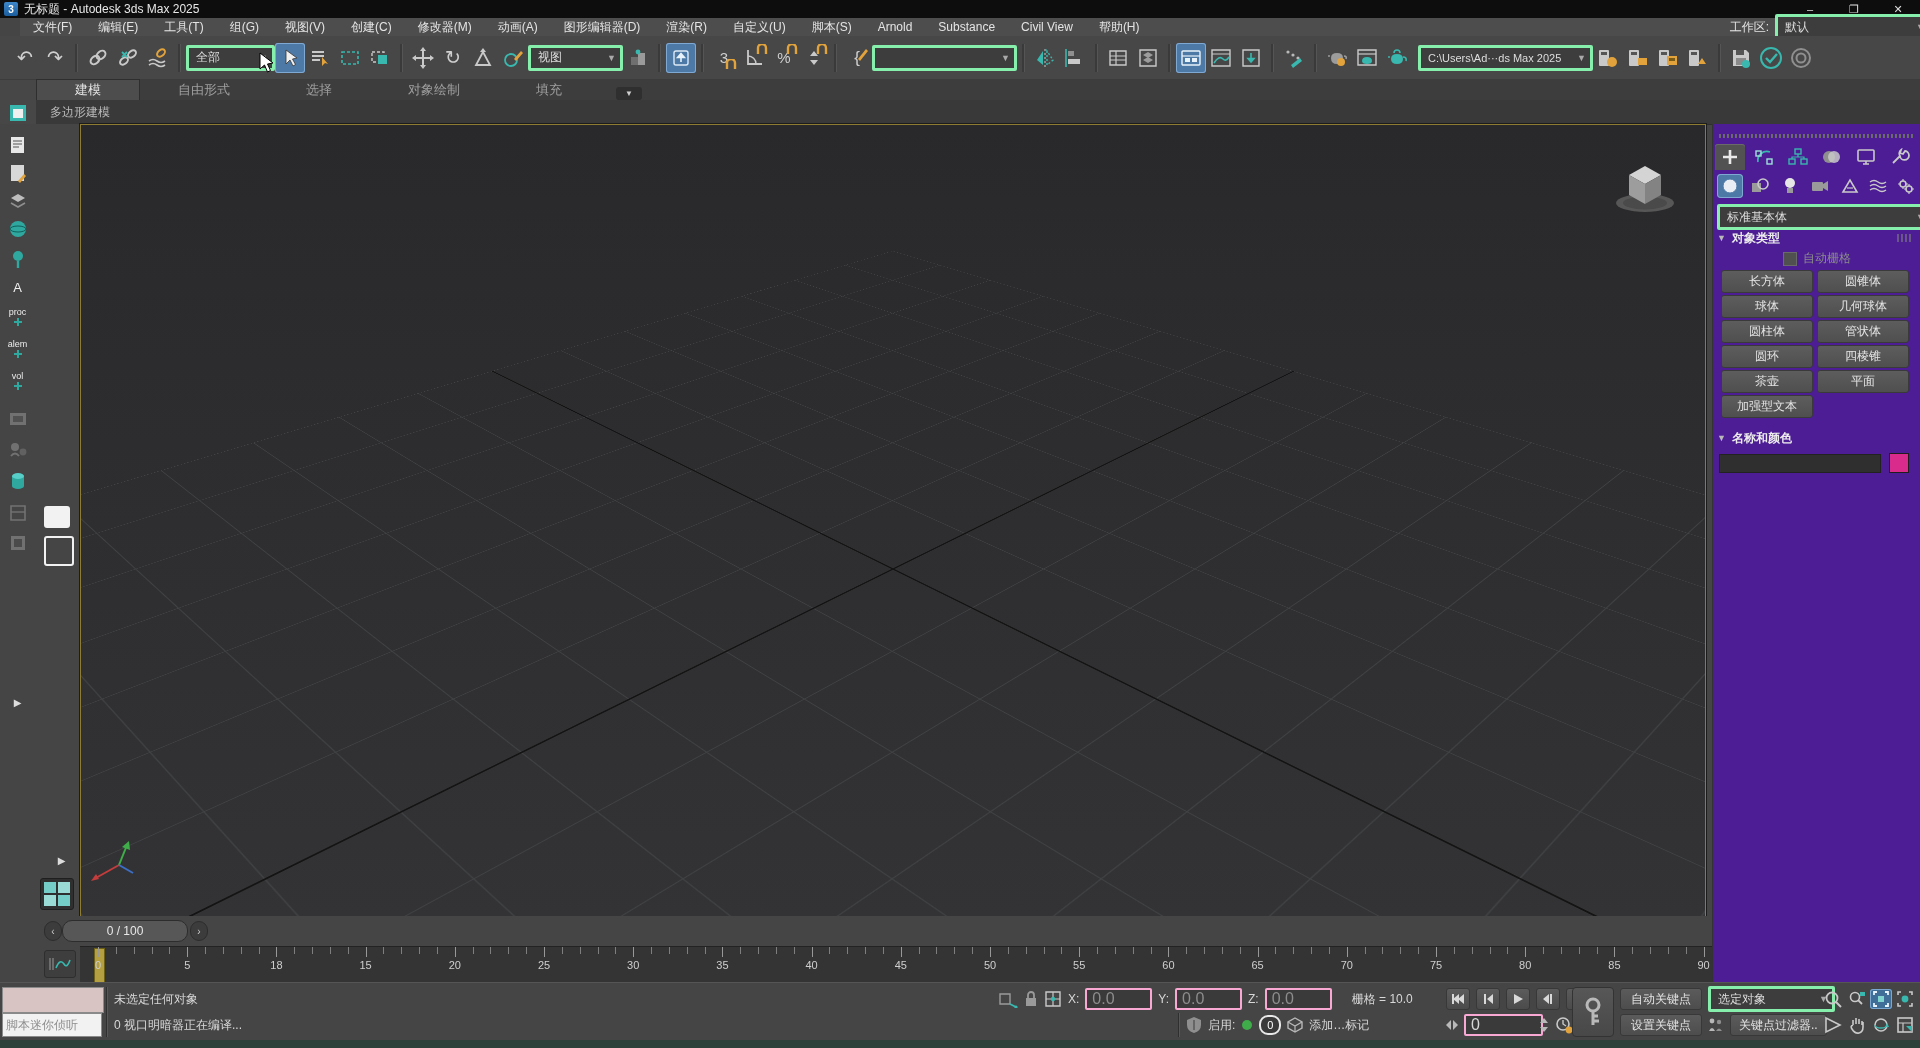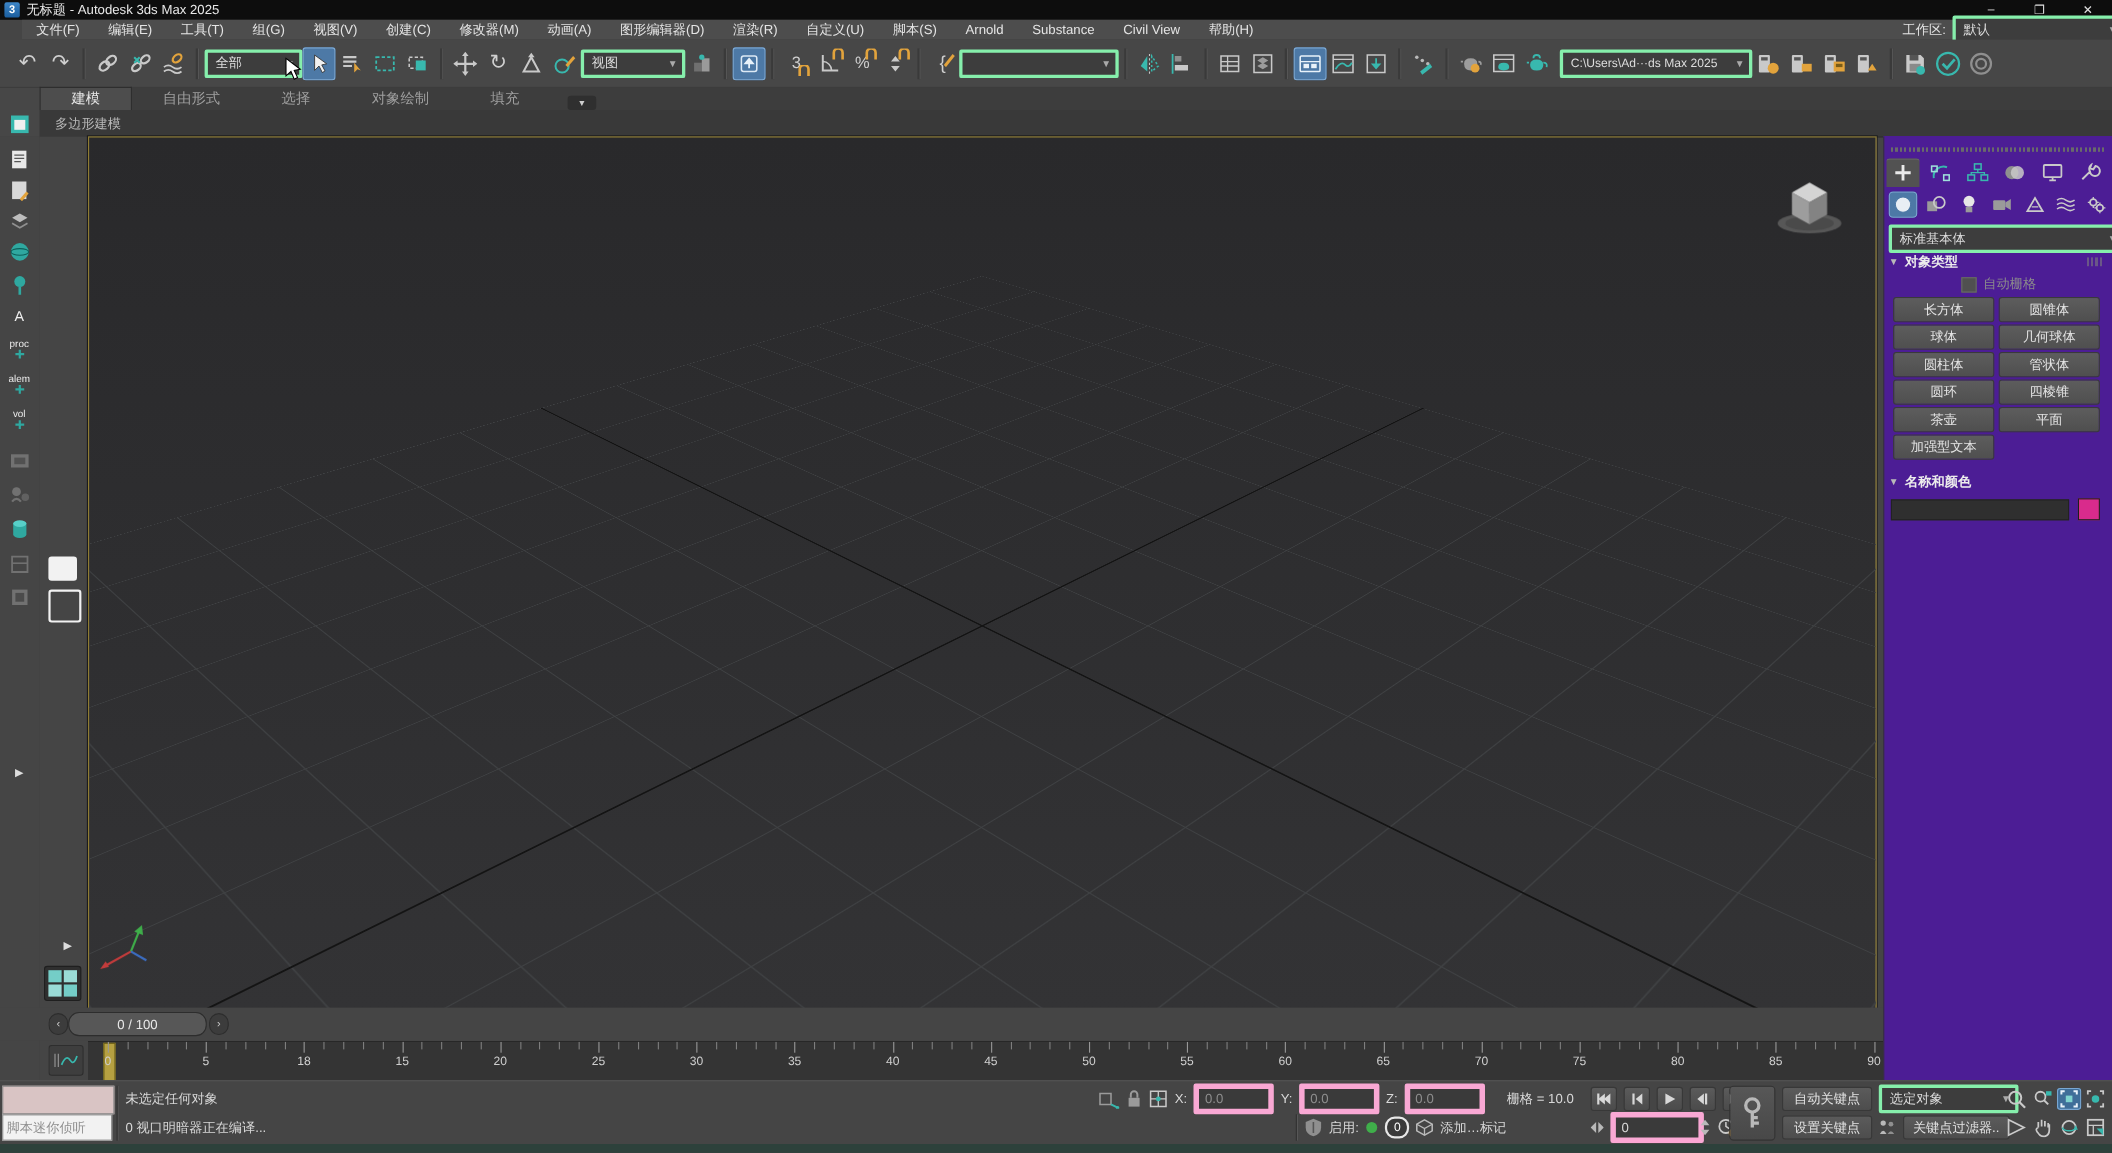--- a/index.html
+++ b/index.html
@@ -20,21 +20,21 @@
   .tb{width:30px;height:30px;border-radius:3px;display:flex;align-items:center;justify-content:center;flex:none;position:relative;}
   .tb.active{background:#4d79a6;box-shadow:inset 0 0 0 1px #7fa9d2;}
   .tb .uni{font-size:19px;color:#cfcfcf;line-height:1;}
   .sep{width:2px;height:28px;background:#3a3a3a;border-right:1px solid #555;margin:0 5px;flex:none;}
   .dd{background:#3d3d3d;border:3px solid #86efac;border-radius:2px;height:20px;display:flex;align-items:center;font-size:12px;color:#ddd;padding:0 4px 0 7px;gap:6px;}
   .dd .caret{margin-left:auto;color:#aaa;font-size:9px;}
   .ico{display:block;}
   .ico *{vector-effect:non-scaling-stroke;}
   
   #ribbonTabs{left:36px;top:80px;width:1884px;height:20px;background:#3d3d3d;display:flex;align-items:flex-end;font-size:13px;color:#9f9f9f;}
-  .rtab{padding:2px 28px;height:16px;display:flex;align-items:center;}
+  .rtab{padding:2px 38px;height:16px;display:flex;align-items:center;}
   .rtab.active{background:#4d4d4d;color:#e6e6e6;border:1px solid #2e2e2e;border-bottom:none;}
   #ribbonPanelRow{left:36px;top:100px;width:1884px;height:24px;background:#393939;border-bottom:1px solid #2e2e2e;display:flex;align-items:center;font-size:12px;color:#b9b9b9;}
   #ribbonPanelRow span{padding-left:14px;}
   #ribbonMore{width:26px;height:13px;background:#2f2f2f;border-radius:3px;margin-left:16px;display:flex;align-items:center;justify-content:center;color:#cfcfcf;font-size:8px;}
   #ribbonGrip{left:0;top:80px;width:36px;height:44px;background:#474747;}
   
   #leftbar{left:0;top:124px;width:36px;height:858px;background:#454545;}
   .lbtn{position:absolute;left:4px;width:27px;height:26px;display:flex;align-items:center;justify-content:center;border-radius:3px;color:#e0e0e0;font-size:9px;flex-direction:column;line-height:1;}
   .lbtn.dim{opacity:.38;}
   .lbl-sm{font-size:9px;color:#ececec;}
@@ -60,21 +60,21 @@
   .rtick.major{height:10px;background:#989898;}
   .rlabel{position:absolute;top:12px;transform:translateX(-50%);font-size:11px;color:#cfcfcf;}
   #timeslider{position:absolute;top:1px;width:9px;height:33px;background:#b5a041;border:1px solid #6d6017;}
   #curveicon{left:44px;top:950px;width:30px;height:26px;background:#3e3e3e;border:1px solid #2e2e2e;border-radius:3px;display:flex;align-items:center;justify-content:center;}
   
   #statusbar{left:0;top:982px;width:1920px;height:58px;background:#454545;border-top:1px solid #555;font-size:12px;}
   #listener1{position:absolute;left:2px;top:4px;width:100px;height:24px;background:#d9c4c4;border:1px solid #8a8a8a;}
   #listener2{position:absolute;left:2px;top:30px;width:100px;height:24px;background:#f2f2f2;border:1px solid #8a8a8a;color:#8f8f8f;font-size:12px;display:flex;align-items:center;padding-left:3px;box-sizing:border-box;}
   .vsep{position:absolute;top:4px;width:1px;height:50px;background:#2f2f2f;border-right:1px solid #575757;}
   .srow{position:absolute;height:24px;display:flex;align-items:center;gap:6px;}
-  .sfield{background:#3a3a3a;border:5px solid #f9a8d4;border-radius:2px;height:18px;width:58px;color:#8d8d8d;display:flex;align-items:center;padding-left:5px;font-size:12px;}
+  .sfield{background:#3a3a3a;border:2px solid #f9a8d4;border-radius:2px;height:18px;width:58px;color:#8d8d8d;display:flex;align-items:center;padding-left:5px;font-size:16px;}
   .sbtn{background:linear-gradient(#5b5b5b,#4d4d4d);border:1px solid #383838;border-radius:3px;height:20px;display:flex;align-items:center;justify-content:center;color:#e2e2e2;font-size:12px;padding:0 8px;white-space:nowrap;}
   .pbtn{width:22px;height:20px;background:linear-gradient(#5b5b5b,#4b4b4b);border:1px solid #383838;border-radius:3px;display:flex;align-items:center;justify-content:center;}
   .navbtn{width:22px;height:20px;display:flex;align-items:center;justify-content:center;border-radius:3px;}
   .navbtn.active{background:#3f6e99;box-shadow:inset 0 0 0 1px #79a7d2;}
   #bottomstrip{left:0;top:1040px;width:1920px;height:8px;background:#2d413b;}
   
   #cpanel{left:1712px;top:124px;width:208px;height:858px;background:#4c1d95;border-left:1px solid #333;}
   #cpgrip{position:absolute;left:6px;top:10px;width:196px;height:4px;background:repeating-linear-gradient(90deg,#6a6a6a 0 2px,transparent 2px 4px);}
   .cptab{position:absolute;top:20px;width:30px;height:26px;display:flex;align-items:center;justify-content:center;border-radius:3px 3px 0 0;}
   .cptab.active{background:#525252;box-shadow:inset 0 1px 0 #6a6a6a;}

